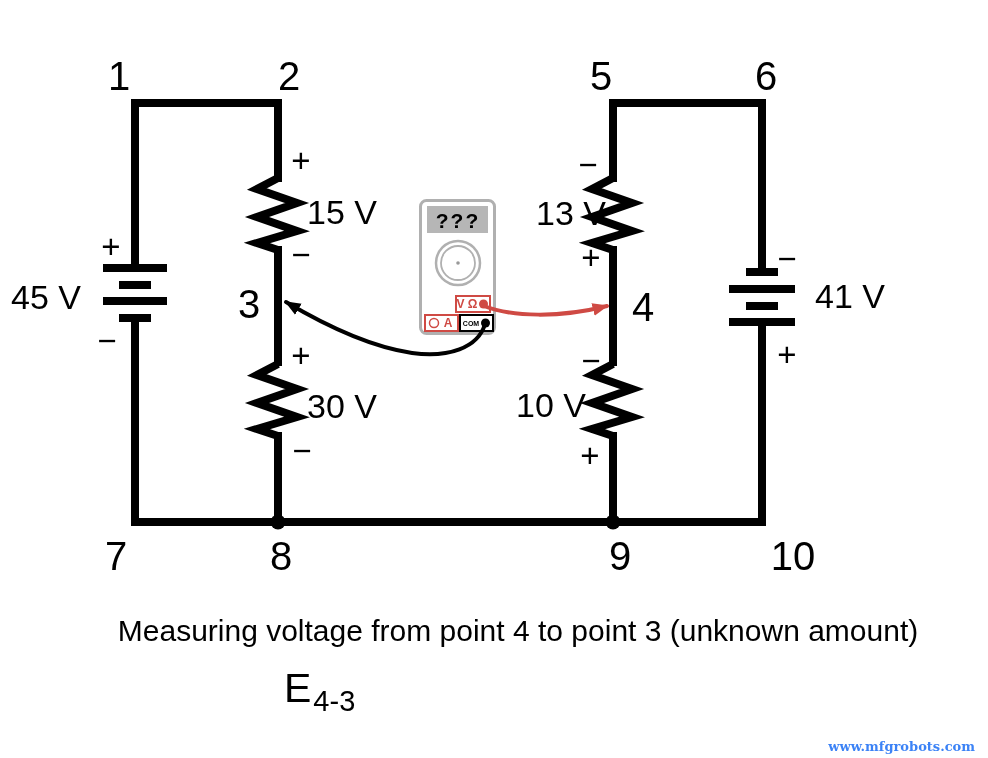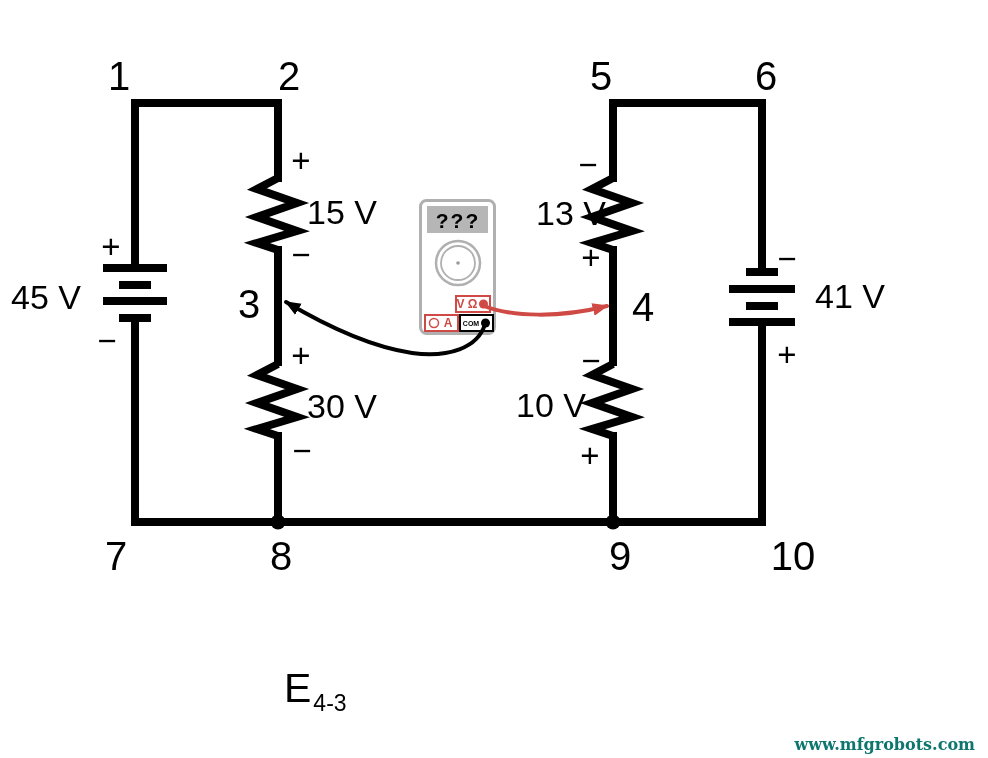--- a/index.html
+++ b/index.html
@@ -9,23 +9,23 @@
   .lbl{position:absolute;transform:translate(-50%,-50%);white-space:nowrap;line-height:1;}
   .node{font-size:40px;}
   .val{font-size:34px;}
   .sign{font-size:33px;}
   .caption{font-size:30px;}
   .meter-display{font-size:21px;letter-spacing:2px;font-weight:bold;}
   .jack-lbl{font-weight:bold;}
   .jack-red{color:#cf4a44;font-size:12px;}
   .jack-black{color:#000;font-size:7px;}
   .equation{position:absolute;left:284px;top:665px;font-size:41px;white-space:nowrap;}
-  .eq-sub{font-size:23px;position:relative;top:9px;left:2px;}
+  .eq-sub{font-size:29px;position:relative;top:9px;left:2px;}
   .watermark{position:absolute;right:13px;bottom:4px;font-family:"DejaVu Serif",serif;
-             font-size:16px;font-weight:bold;color:#0f766e;}
+             font-size:13px;font-weight:bold;color:#3b82f6;}
   .wire{stroke:#000;stroke-width:8;fill:none;}
   .lead{fill:none;stroke-width:4;stroke-linecap:round;}
 </style>
 </head>
 <body>
 
 <div class="stage">
 
   <svg width="988" height="758" viewBox="0 0 988 758">
     <defs>
@@ -114,16 +114,17 @@
   <div class="lbl sign" style="left:588px;top:164px">−</div>
   <div class="lbl sign" style="left:591px;top:257px">+</div>
   <div class="lbl sign" style="left:591px;top:360px">−</div>
   <div class="lbl sign" style="left:590px;top:455px">+</div>
 
   <div class="lbl meter-display" style="left:458px;top:220px">???</div>
   <div class="lbl jack-lbl jack-red" style="left:467px;top:304px">V Ω</div>
   <div class="lbl jack-lbl jack-red" style="left:448px;top:323px">A</div>
   <div class="lbl jack-lbl jack-black" style="left:471px;top:323px">COM</div>
 
+  <div class="lbl caption" style="left:518px;top:631px">Measuring voltage from point 4 to point 3 (unknown amount)</div>
   <div class="equation"><span>E</span><span class="eq-sub">4-3</span></div>
 
   <div class="watermark">www.mfgrobots.com</div>
 </div>
 
 </body></html>

